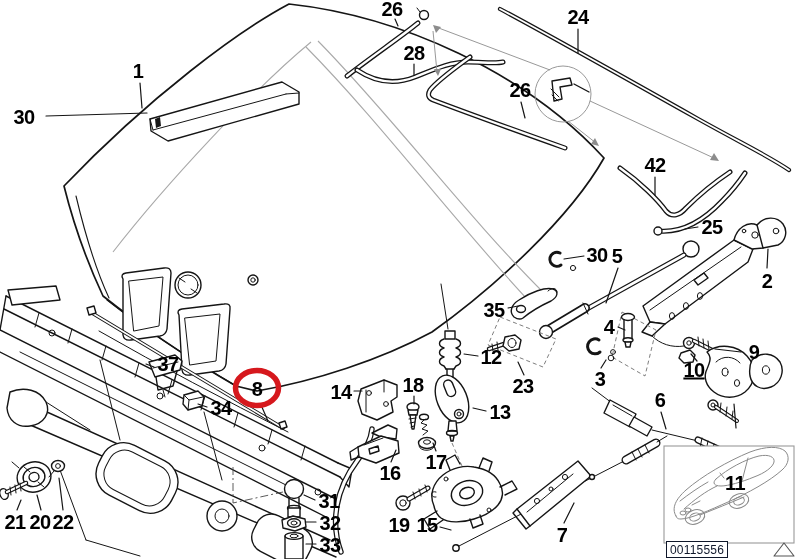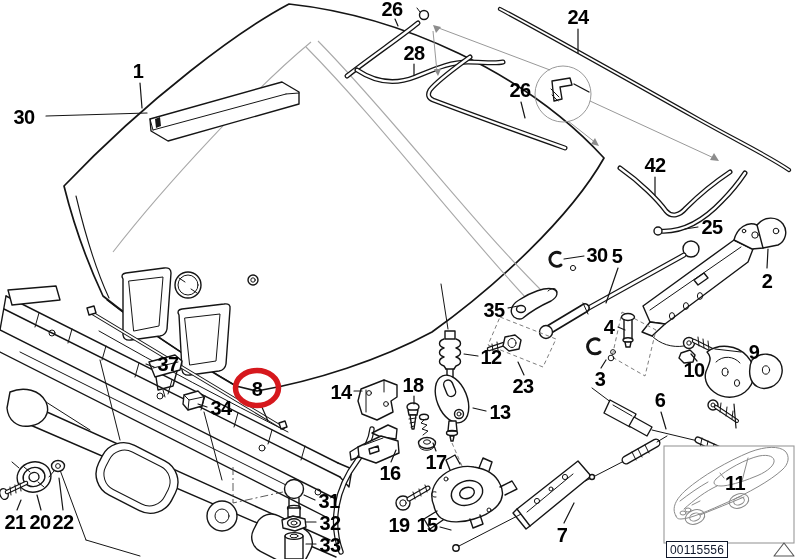--- a/index.html
+++ b/index.html
@@ -373,21 +373,21 @@
 <div style="position:absolute;left:0;top:0;width:799px;height:559px;">
       <div class="part-label" style="left: 138px; top: 71px;">1</div>
       <div class="part-label" style="left: 767px; top: 281px;">2</div>
       <div class="part-label" style="left: 600px; top: 379px;">3</div>
       <div class="part-label" style="left: 609px; top: 327px;">4</div>
       <div class="part-label" style="left: 617px; top: 256px;">5</div>
       <div class="part-label" style="left: 660px; top: 400px;">6</div>
       <div class="part-label" style="left: 562px; top: 535px;">7</div>
       <div class="part-label" style="left: 257px; top: 389px;">8</div>
       <div class="part-label" style="left: 754px; top: 352px;">9</div>
-      <div class="part-label" style="left: 694px; top: 370px;">10</div>
+      <div class="part-label" style="left: 694px; top: 370px; text-decoration: underline;">10</div>
       <div class="part-label" style="left: 735px; top: 439px; margin-top: 44px;">11</div>
       <div class="part-label" style="left: 491px; top: 357px;">12</div>
       <div class="part-label" style="left: 500px; top: 412px;">13</div>
       <div class="part-label" style="left: 341px; top: 392px;">14</div>
       <div class="part-label" style="left: 427px; top: 525px;">15</div>
       <div class="part-label" style="left: 390px; top: 473px;">16</div>
       <div class="part-label" style="left: 436px; top: 462px;">17</div>
       <div class="part-label" style="left: 413px; top: 385px;">18</div>
       <div class="part-label" style="left: 399px; top: 525px;">19</div>
       <div class="part-label" style="left: 40px; top: 522px;">20</div>

